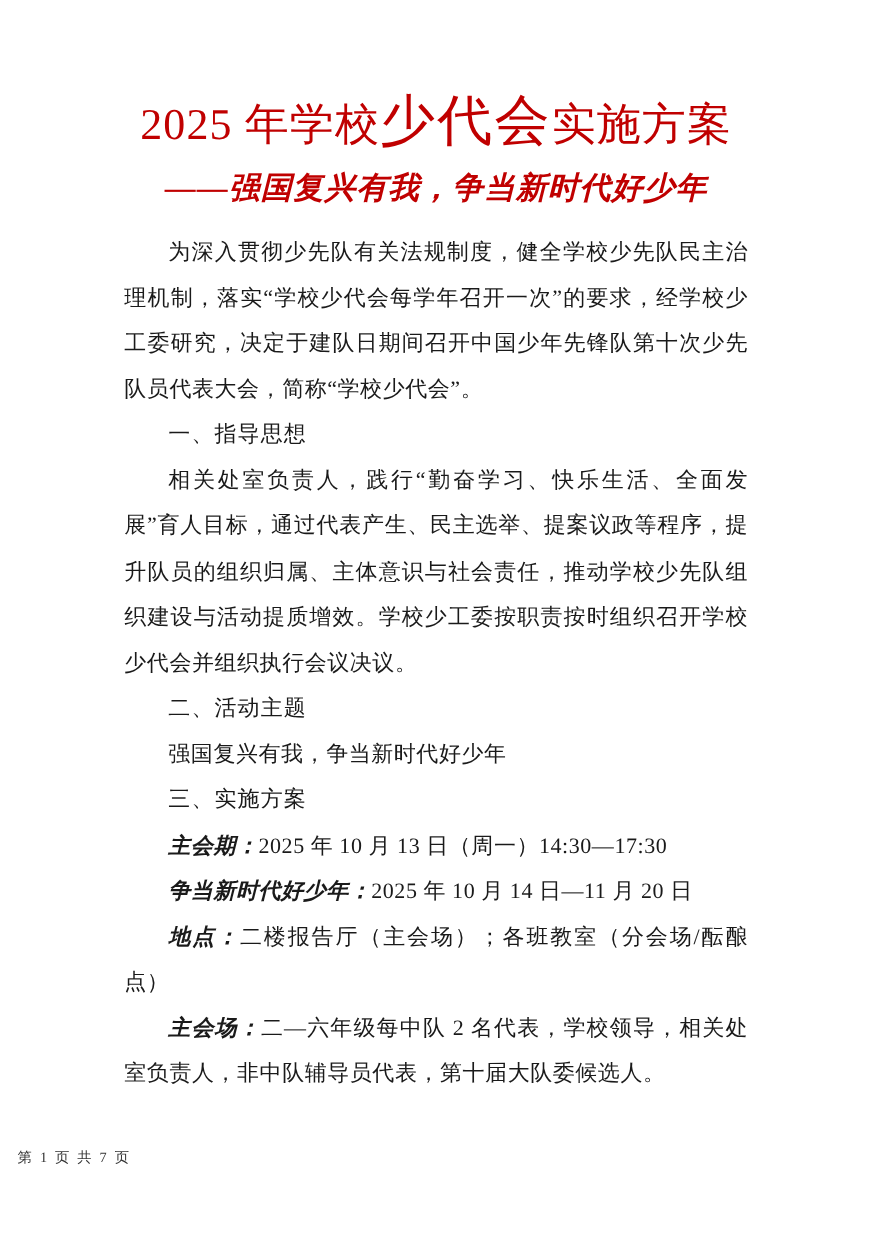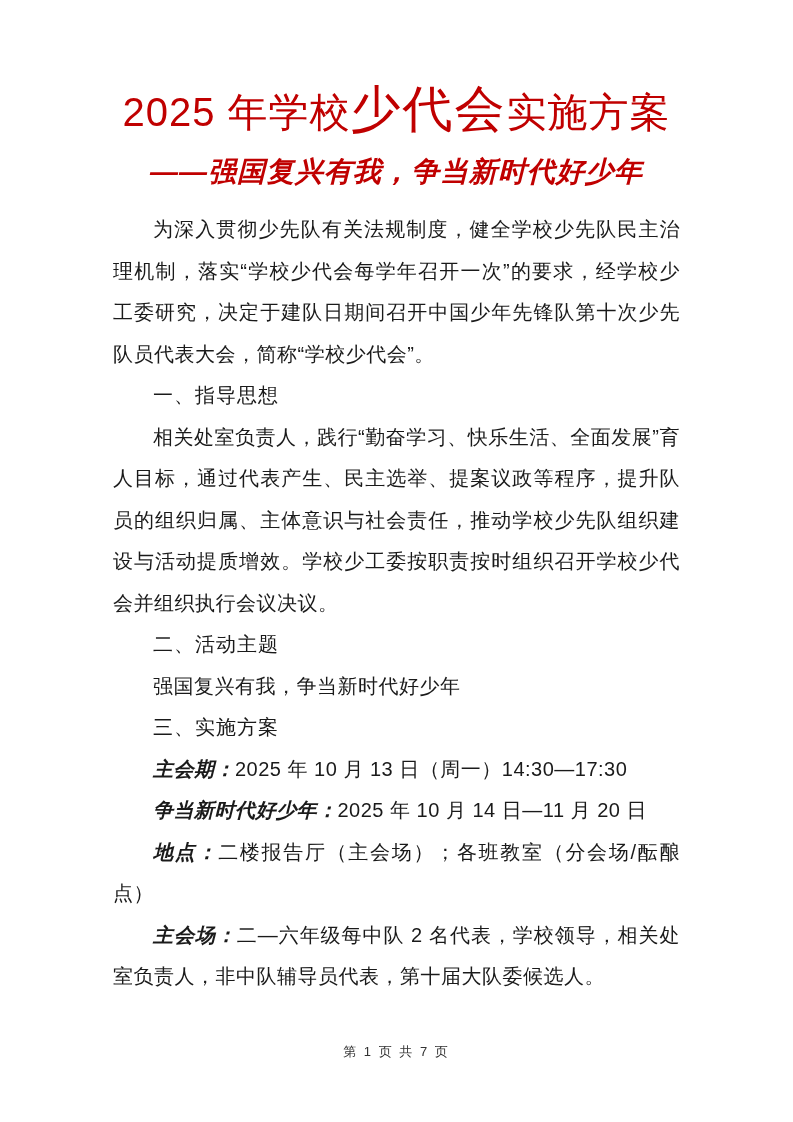--- a/index.html
+++ b/index.html
@@ -4,21 +4,21 @@
 <style>
   * { margin: 0; padding: 0; box-sizing: border-box; }
   html, body { background: #ffffff; }
   .page {
     position: relative;
     width: 793px;
     height: 1122px;
     margin: 0 auto;
     background: #ffffff;
     overflow: hidden;
-    font-family: Liberation Sans, sans-serif;
+    font-family: Liberation Serif, serif;
     color: #1a1a1a;
   }
   .content-area {
     position: absolute;
     left: 113px;
     right: 113px;
     top: 78px;
   }
   .doc-title {
     text-align: center;
@@ -50,25 +50,25 @@
   .doc-body p.heading { letter-spacing: 1px; }
   .doc-body .label {
     font-weight: bold;
     font-style: italic;
   }
   .page-footer {
     position: absolute;
     left: 0;
     right: 0;
     top: 1042px;
-    text-align: center;
     font-size: 13px;
     color: #333333;
     letter-spacing: 2px;
     line-height: 20px;
+    padding-left: 16px;
   }
 </style>
 </head>
 <body>
 
 <div class="page">
   <div class="content-area">
 
     <h1 class="doc-title"><span class="t-normal">2025 年学校</span><span class="t-large">少代会</span><span class="t-normal">实施方案</span></h1>
 

